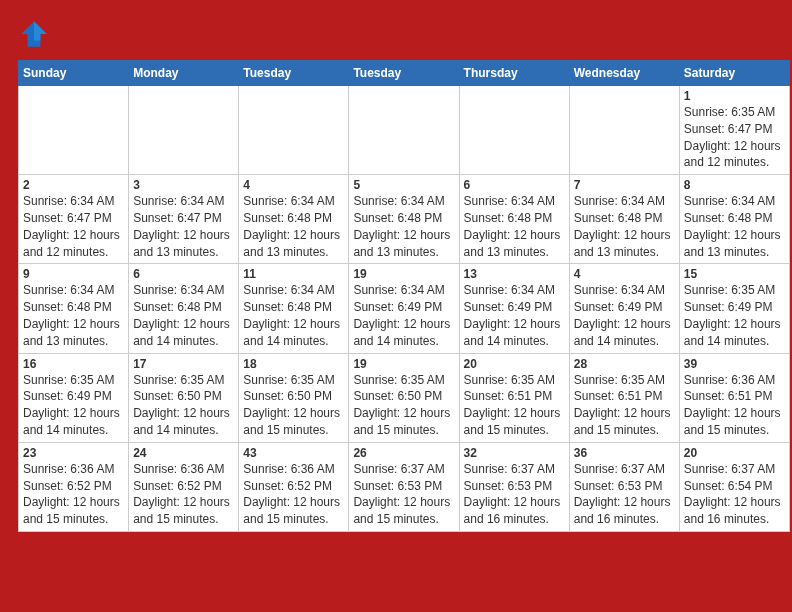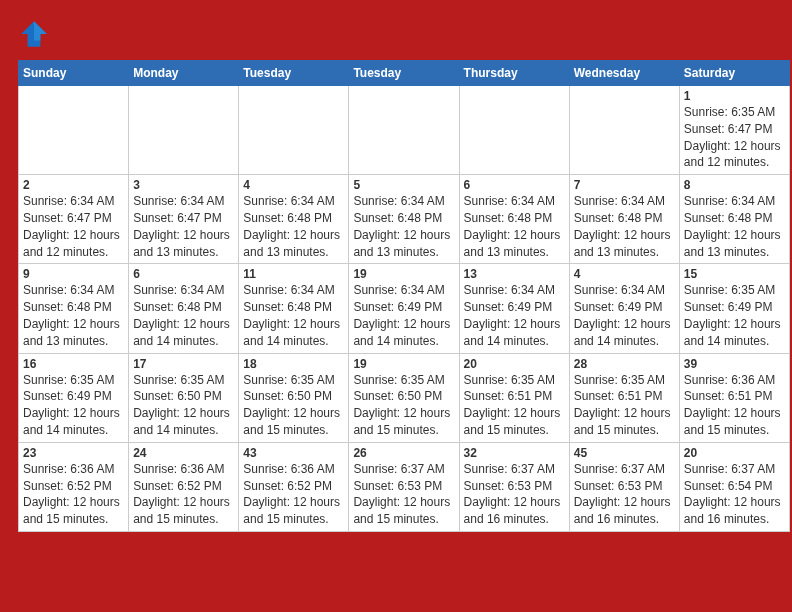--- a/index.html
+++ b/index.html
@@ -332,21 +332,21 @@
 and 15 minutes.</div>
           </td>
           <td>
             <span class="day-number">32</span>
             <div class="day-info">Sunrise: 6:37 AM
 Sunset: 6:53 PM
 Daylight: 12 hours
 and 16 minutes.</div>
           </td>
           <td>
-            <span class="day-number">45</span>
+            <span class="day-number">36</span>
             <div class="day-info">Sunrise: 6:37 AM
 Sunset: 6:53 PM
 Daylight: 12 hours
 and 16 minutes.</div>
           </td>
           <td>
             <span class="day-number">20</span>
             <div class="day-info">Sunrise: 6:37 AM
 Sunset: 6:54 PM
 Daylight: 12 hours

